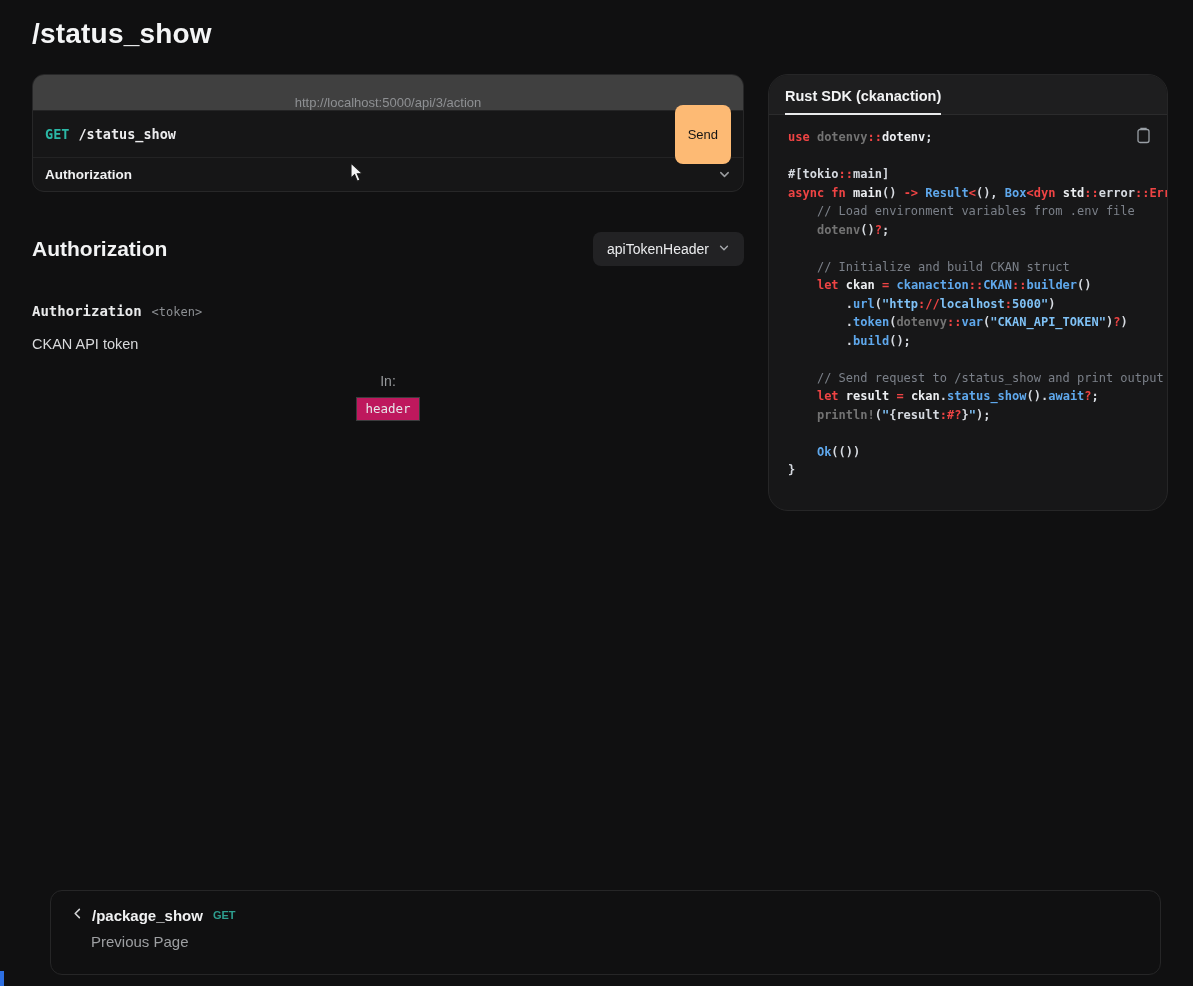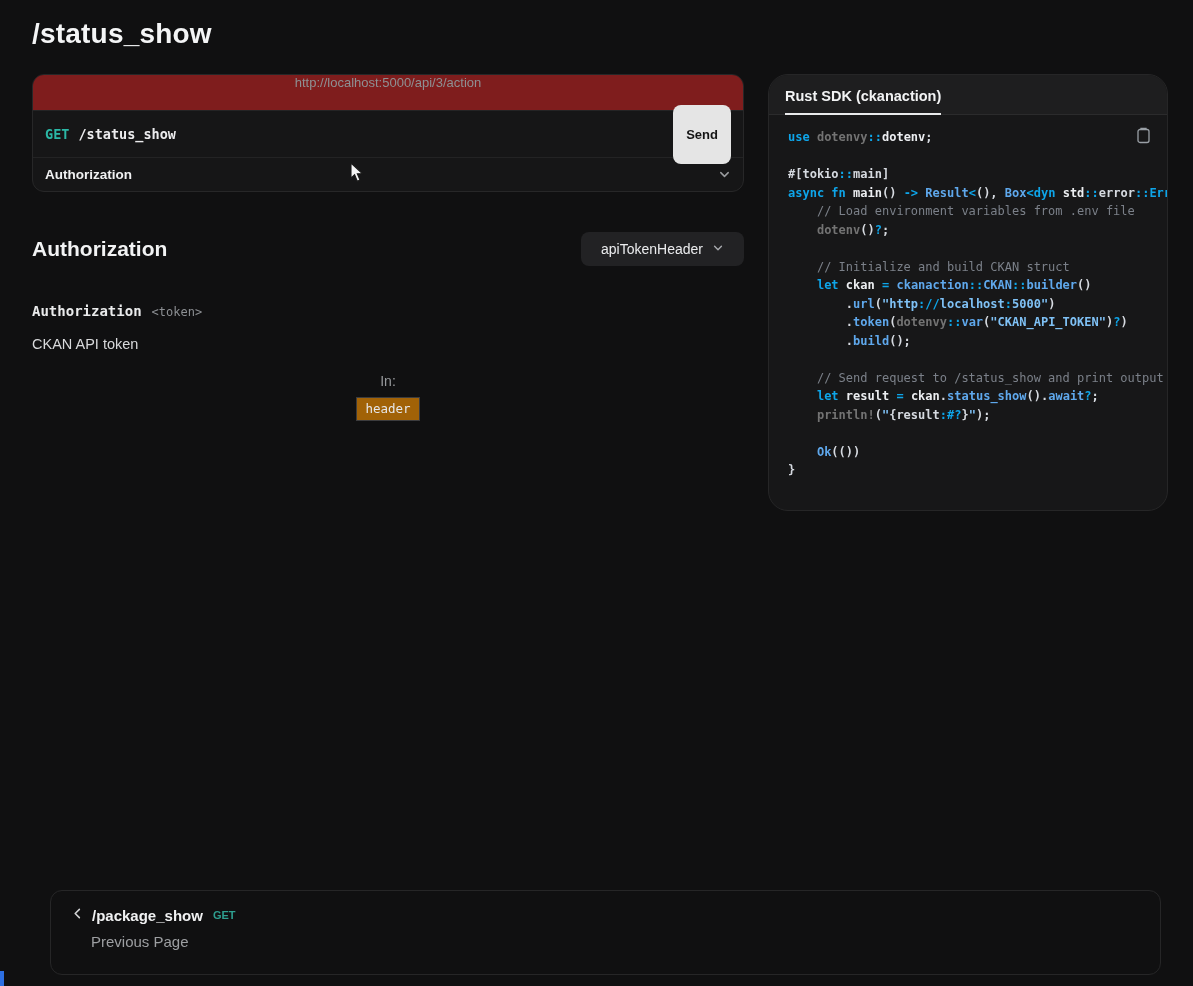--- a/index.html
+++ b/index.html
@@ -25,69 +25,69 @@
   }
 
   
   .req-card {
     border:1px solid #272728;
     border-radius:12px;
     overflow:hidden;
     background:#161617;
   }
   .req-card-header {
-    background:#7f1d1d;
+    background:#404040;
     height:36px;
-    display:flex; align-items:flex-start; justify-content:center;
+    display:flex; align-items:flex-end; justify-content:center;
     border-bottom:1px solid #242425;
   }
   .req-url { font-size:13px; color:#8e9093; }
   .req-row {
     display:flex; align-items:center;
     padding:10px 12px;
     height:46px;
   }
   .req-method { font-size:13.5px; font-weight:bold; color:#2bb8a6; }
   .req-path { font-size:13.5px; font-weight:bold; color:#ececee; margin-left:9px; }
   .send-btn {
     margin-left:auto;
-    background:#e5e5e5; color:#151515;
+    background:#fdba74; color:#151515;
     border:none; border-radius:8px;
     font-family:"Liberation Sans", sans-serif;
-    font-size:13px; font-weight:bold;
+    font-size:13px; font-weight:normal;
     padding:22px 13px; cursor:pointer;
   }
   .req-auth-row {
     display:flex; align-items:center;
     border-top:1px solid #232324;
     padding:0 12px;
     height:34px;
   }
   .req-auth-label { font-size:13.5px; font-weight:bold; color:#f0f1f2; }
   .chev { margin-left:auto; display:flex; align-items:center; }
 
   
   .auth-section { margin-top:40px; }
   .auth-head-row { display:flex; align-items:center; justify-content:space-between; }
   .auth-heading { font-size:21px; font-weight:bold; color:#f2f3f4; }
   .scheme-btn {
     display:flex; align-items:center; gap:9px;
     background:#222224; border:none; border-radius:8px;
     color:#ebecee; font-family:"Liberation Sans", sans-serif;
-    font-size:14px; padding:9px 20px; cursor:pointer;
+    font-size:14px; padding:9px 14px; cursor:pointer;
   }
   .param-row { margin-top:37px; display:flex; align-items:baseline; gap:10px; }
   .param-name { font-size:14px; font-weight:bold; color:#eaebec; }
   .param-type { font-size:12px; color:#8c8f93; }
   .param-desc { margin-top:17px; font-size:14.5px; color:#d8d9db; }
   .in-row { margin-top:21px; display:flex; align-items:center; gap:8px;flex-direction:column; }
   .in-label { font-size:14px; color:#97999c; }
   .in-badge {
     font-size:12.5px; color:#e6e7e9;
-    background:#a16207; border:1px solid #3c3c3e; border-radius:0;
+    background:#be185d; border:1px solid #3c3c3e; border-radius:0;
     padding:3px 8px 4px 8px;
   }
 
   
   .code-panel {
     border:1px solid #262627;
     border-radius:20px;
     overflow:hidden;
     background:#171718;
   }
@@ -109,21 +109,21 @@
     position:absolute; top:10px; right:14px;
     background:transparent; border:none; cursor:pointer; padding:2px;
   }
   .code-lines {
     font-family:"DejaVu Sans Mono", monospace;
     font-size:12px; line-height:18.5px;
     white-space:pre; overflow:hidden;
     font-weight:bold;
   }
   .code-line { height:18.5px; }
-  .tk-kw  { color:#0ea5e9; }
+  .tk-kw  { color:#ef4444; }
   .tk-fn  { color:#5fa8ec; }
   .tk-pur { color:#737373; }
   .tk-str { color:#7fc1f5; }
   .tk-com { color:#7b8089; font-weight:normal; }
   .tk-pln { color:#d6dae0; }
   .tk-id  { color:#eceef1; }
 
   
   .footer-nav {
     position:absolute; left:32px; right:32px; top:890px;

